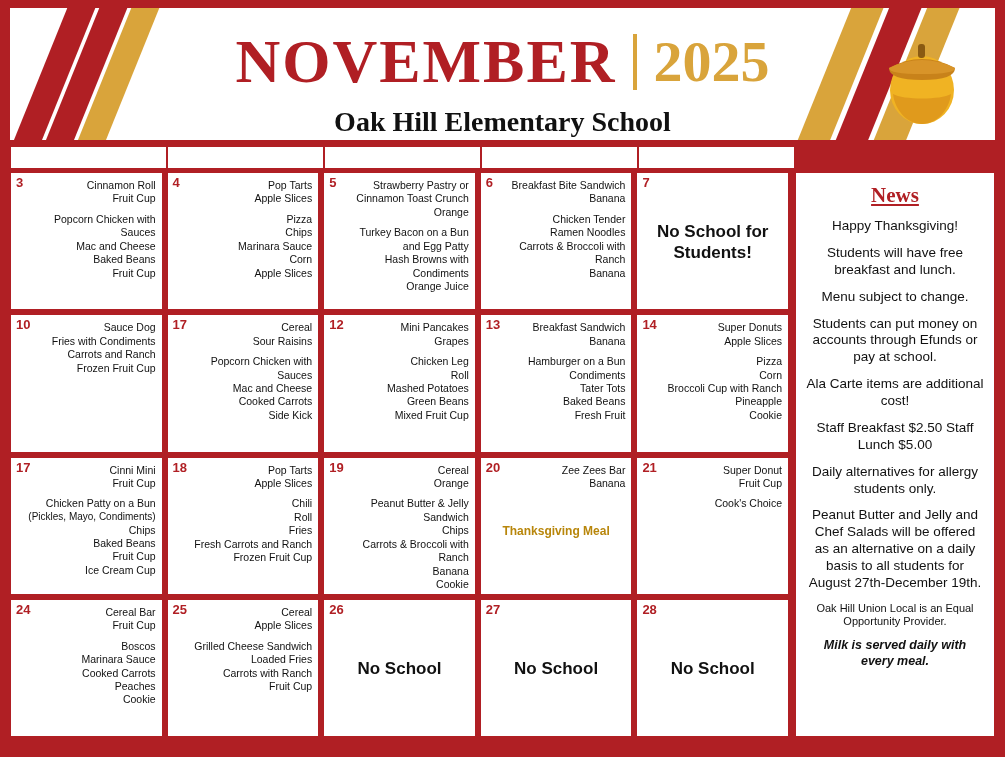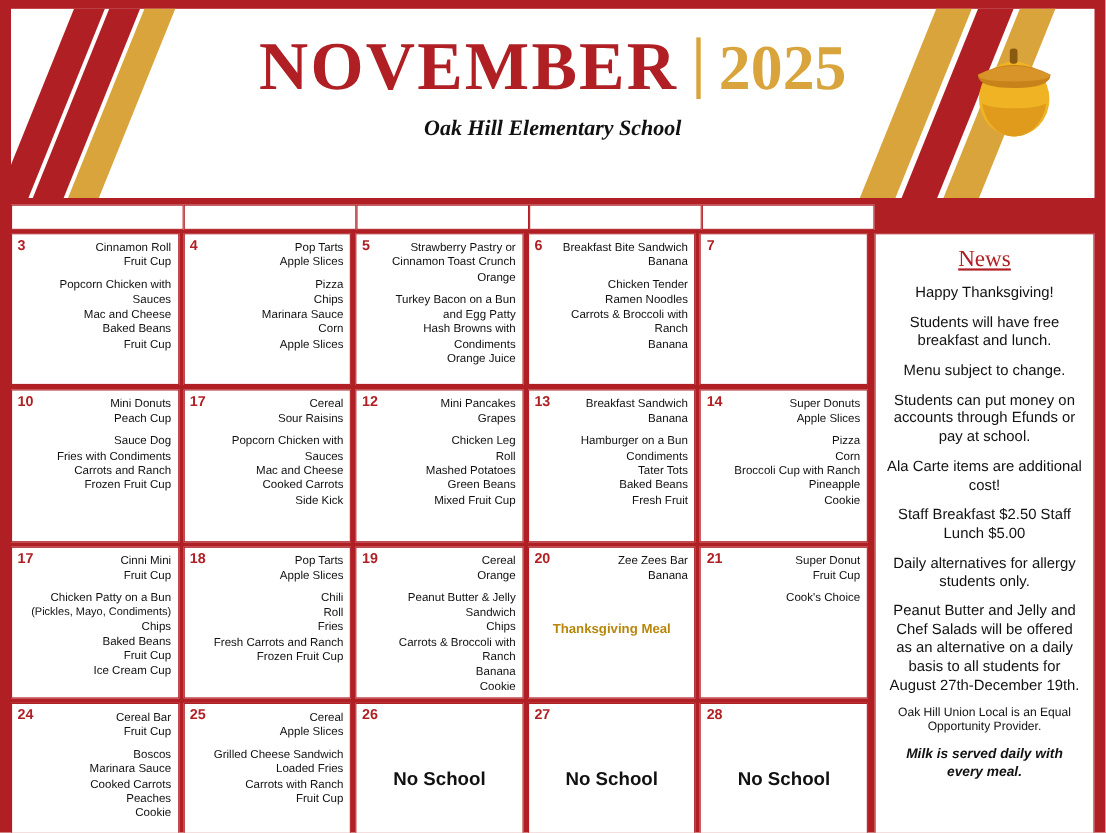--- a/index.html
+++ b/index.html
@@ -18,21 +18,21 @@
     width: 1005px;
     height: 757px;
     background: #b01f24;
     box-sizing: border-box;
     padding: 8px 10px 10px 10px;
   }
 
   
   .header {
     position: relative;
-    height: 172px;
+    height: 132px;
     background: #ffffff;
     overflow: hidden;
   }
   .stripe {
     position: absolute;
     top: -40px;
     width: 26px;
     height: 230px;
     transform: rotate(22deg);
   }
@@ -75,23 +75,22 @@
     color: #d9a43b;
     vertical-align: middle;
   }
   .school {
     position: absolute;
     left: 0;
     right: 0;
     top: 98px;
     text-align: center;
     font-family: "Liberation Serif", serif;
-    font-style: italic;
-    font-weight: bold;
-    font-size: 20px;
+    font-weight: bold;
+    font-size: 28px;
     color: #111111;
   }
   .acorn {
     position: absolute;
     right: 28px;
     top: 20px;
     width: 90px;
     height: 100px;
   }
 
@@ -178,21 +177,21 @@
     border: 1px solid #b01f24;
     box-sizing: border-box;
     padding: 8px 10px;
     text-align: center;
     overflow: hidden;
   }
   .news h2 {
     margin: 2px 0 10px 0;
     font-family: "Liberation Serif", serif;
     font-size: 21px;
-    font-weight: normal;
+    font-weight: bold;
     color: #b01f24;
     text-decoration: underline;
   }
   .news p {
     margin: 0 0 10px 0;
     font-size: 13.5px;
     line-height: 1.25;
     color: #111111;
   }
   .news p.small {
@@ -302,28 +301,25 @@
             <div class="grp">
               <div>Chicken Tender</div>
               <div>Ramen Noodles</div>
               <div>Carrots &amp; Broccoli with Ranch</div>
               <div>Banana</div>
             </div>
           </div>
         </div>
         <div class="cell">
           <div class="daynum">7</div>
+          <div class="noschool">No School for Students!</div>
         </div>
         <div class="cell">
           <div class="daynum">10</div>
           <div class="menu">
-            <div class="grp">
-              <div>Mini Donuts</div>
-              <div>Peach Cup</div>
-            </div>
             <div class="grp">
               <div>Sauce Dog</div>
               <div>Fries with Condiments</div>
               <div>Carrots and Ranch</div>
               <div>Frozen Fruit Cup</div>
             </div>
           </div>
         </div>
         <div class="cell">
           <div class="daynum">17</div>

